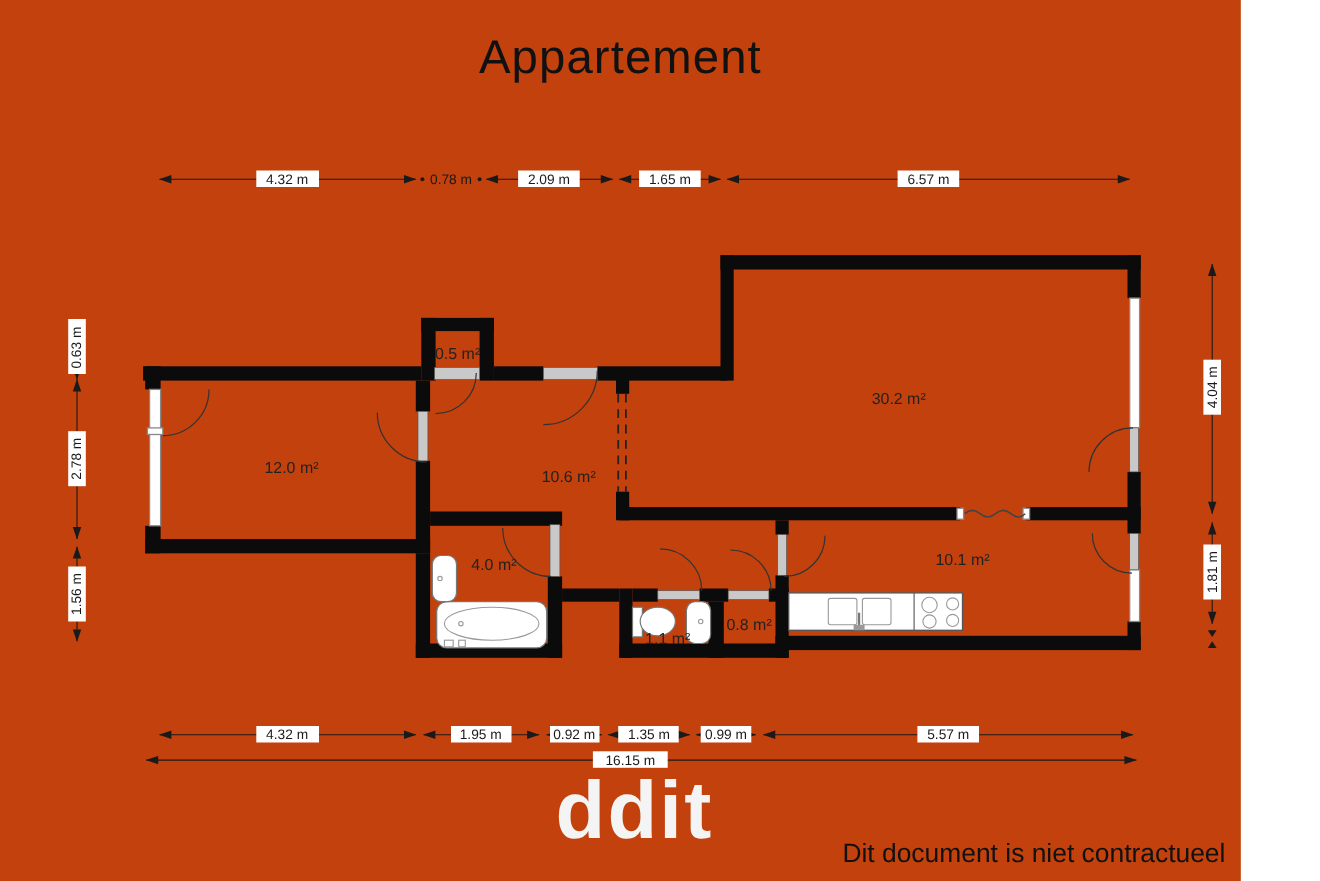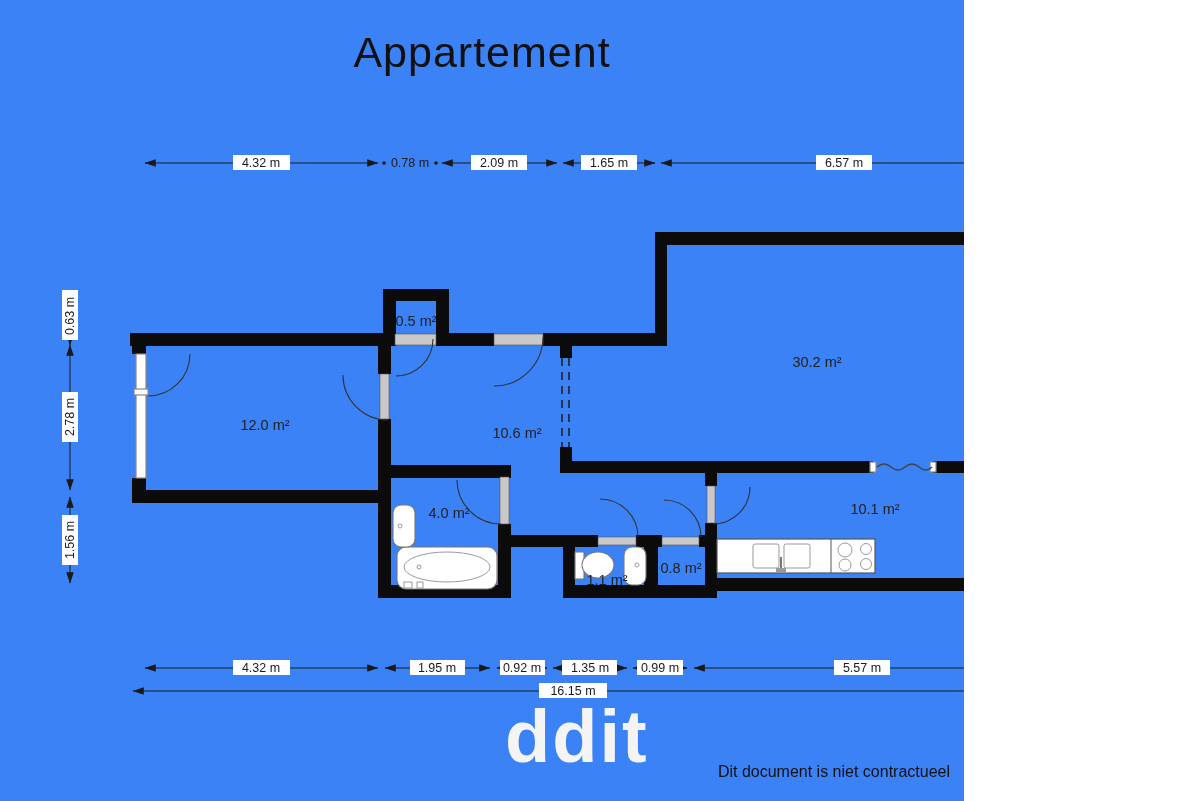--- a/index.html
+++ b/index.html
@@ -1,22 +1,22 @@
 <!DOCTYPE html>
 <html><head>
 <meta charset="utf-8">
 <style>
   html,body{margin:0;padding:0;background:#ffffff;}
-  #stage{position:relative;width:964px;height:801px;background:#3b82f6;overflow:hidden;
+  #stage{position:relative;width:1128px;height:801px;background:#c2410c;overflow:hidden;
          font-family:"Liberation Sans", sans-serif;}
   #title{position:absolute;top:28px;left:0;width:100%;text-align:center;
          font-size:43px;color:#111;letter-spacing:1px;}
   #watermark{position:absolute;left:505px;top:694px;font-size:74px;font-weight:bold;
          color:#f4f4f4;letter-spacing:2px;user-select:none;}
-  #disclaimer{position:absolute;top:763px;right:14px;font-size:16px;color:#111;}
+  #disclaimer{position:absolute;top:763px;right:14px;font-size:24px;color:#111;}
   svg{position:absolute;left:0;top:0;}
   .wall{fill:#0b0b0b;stroke:none;}
   .sill{fill:#c9c9c9;stroke:#555;stroke-width:.6;}
   .win{fill:#ffffff;stroke:#888;stroke-width:1.2;}
   .arc{fill:none;stroke:#333;stroke-width:1.1;}
   .fix{fill:#ffffff;stroke:#777;stroke-width:1.1;}
   .fix2{fill:none;stroke:#999;stroke-width:1;}
   .dimline{stroke:#1a1a1a;stroke-width:1;}
   .dash{fill:none;stroke:#222;stroke-width:1.6;stroke-dasharray:8 6;}
   .tbg{fill:#ffffff;}

